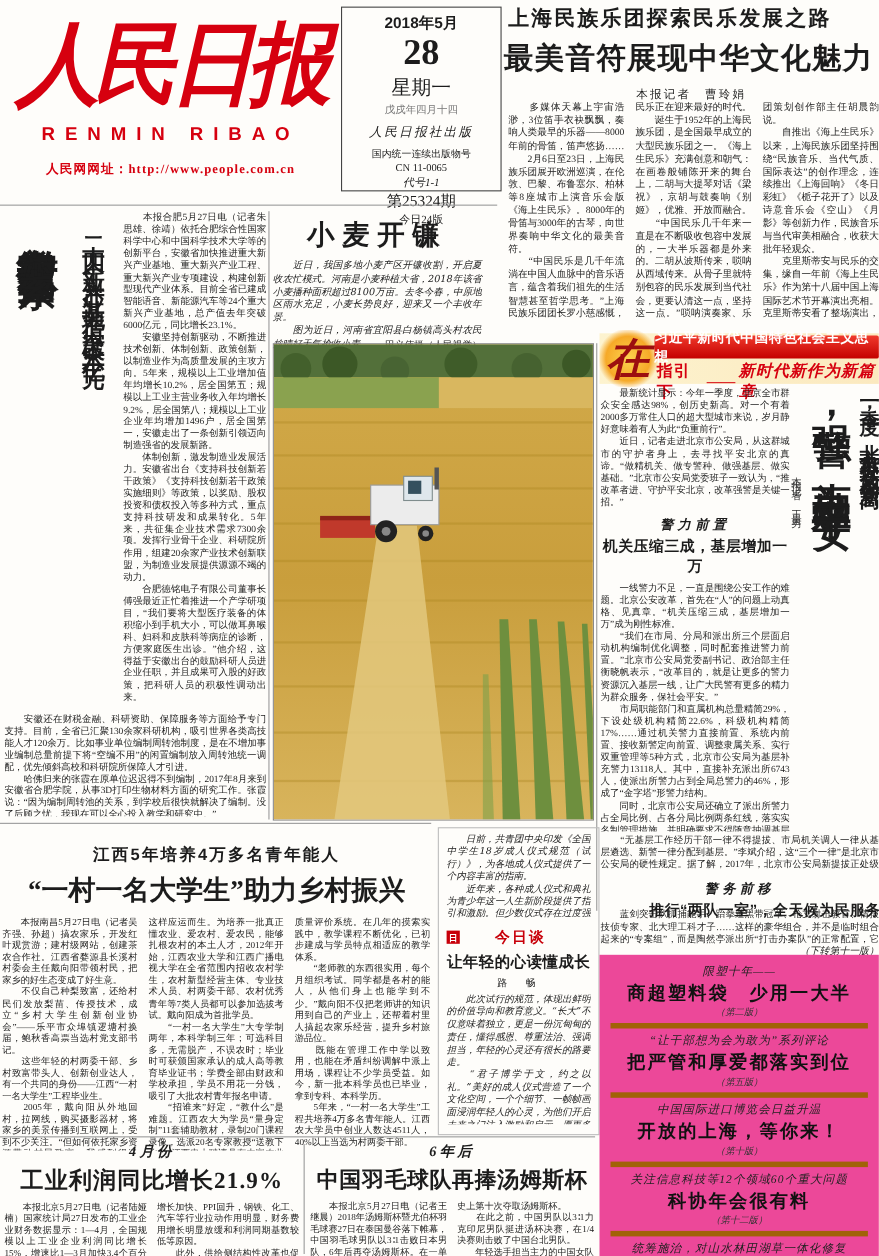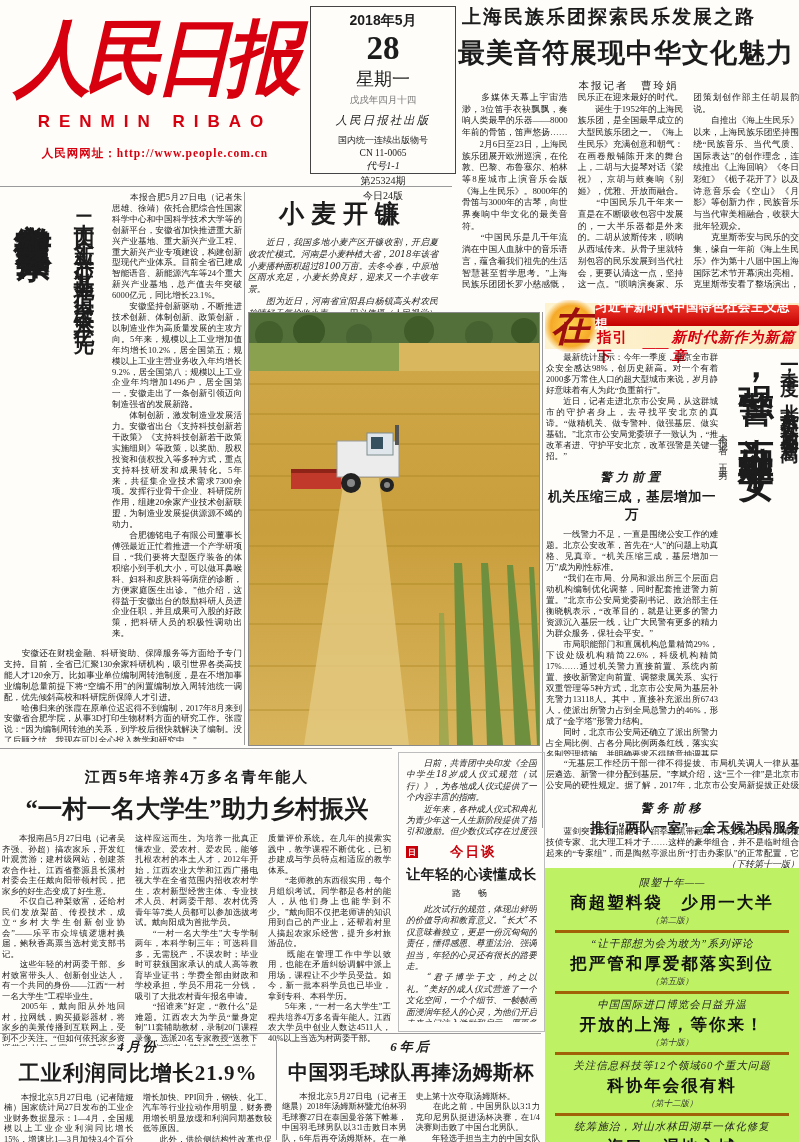--- a/index.html
+++ b/index.html
@@ -30,21 +30,21 @@
   .datebox{left:310px;top:6px;width:146px;height:168px;border:1.5px solid #444;
     text-align:center;padding-top:5px;box-sizing:border-box;}
   .db-ym{font-size:14px;font-weight:700;}
   .db-day{font-size:33px;font-weight:900;line-height:36px;}
   .db-week{font-size:18px;margin-top:1px;}
   .db-lunar{font-size:9.5px;color:#777;margin-top:3px;}
   .db-pub{font-size:11.5px;margin-top:6px;font-style:italic;letter-spacing:2px;}
   .db-issnl{font-size:9px;font-weight:400;margin-top:6px;}
   .db-issn{font-size:9.5px;margin-top:1px;}
   .db-code{font-size:10px;font-style:italic;margin-top:1px;}
-  .db-issue{font-size:10px;margin-top:1px;}
+  .db-issue{font-size:14px;margin-top:1px;}
   .db-pages{font-size:10px;margin-top:1px;}
 
   
   .music-head{left:458px;top:4px;width:341px;}
   .music-kicker{font-size:19px;font-weight:700;letter-spacing:2px;padding-left:4px;}
   .music-headline{font-size:27px;font-weight:900;letter-spacing:1px;margin-top:5px;white-space:nowrap;}
   .music-byline{text-align:center;font-size:10.5px;margin-top:8px;letter-spacing:2px;}
   .music-body{left:462px;top:92px;width:337px;height:208px;
     column-count:3;column-gap:10px;
     font-size:8.8px;line-height:11.7px;}
@@ -136,24 +136,24 @@
   .badminton{left:282px;top:1038px;width:258px;}
   .bot-kicker{text-align:center;font-size:13px;font-weight:700;font-style:italic;letter-spacing:3px;}
   .bot-headline{text-align:center;font-weight:900;margin-top:3px;
     font-family:"Liberation Serif","DejaVu Serif",serif;}
   .ind-headline{font-size:21px;letter-spacing:1px;}
   .bad-headline{font-size:20px;letter-spacing:0.5px;}
   .bot-cols{margin-top:6px;display:flex;gap:9px;}
   .bot-col{flex:1;height:64px;overflow:hidden;font-size:8.3px;line-height:10.4px;}
 
   
-  .teasers{left:545px;top:868px;width:254px;height:274px;background:#bef264;
+  .teasers{left:545px;top:868px;width:254px;height:274px;background:#ec4899;
     box-sizing:border-box;padding:4px 10px;display:flex;flex-direction:column;justify-content:space-between;}
   .teaser{text-align:center;padding:4px 0 3px;}
-  .teaser + .teaser{border-top:3px solid #a16207;}
+  .teaser + .teaser{border-top:5px solid #a16207;}
   .t-kicker{font-size:10.5px;font-style:italic;letter-spacing:1px;color:#222;}
   .t-title{font-size:16.5px;font-weight:900;letter-spacing:2px;margin-top:2px;color:#111;
     font-family:"Liberation Sans","DejaVu Sans",sans-serif;}
   .t-page{font-size:8.5px;font-style:italic;margin-top:1px;color:#333;}
 </style>
 </head>
 <body>
 
 <div class="abs masthead">
   <div class="mast-title">人民日报</div>

